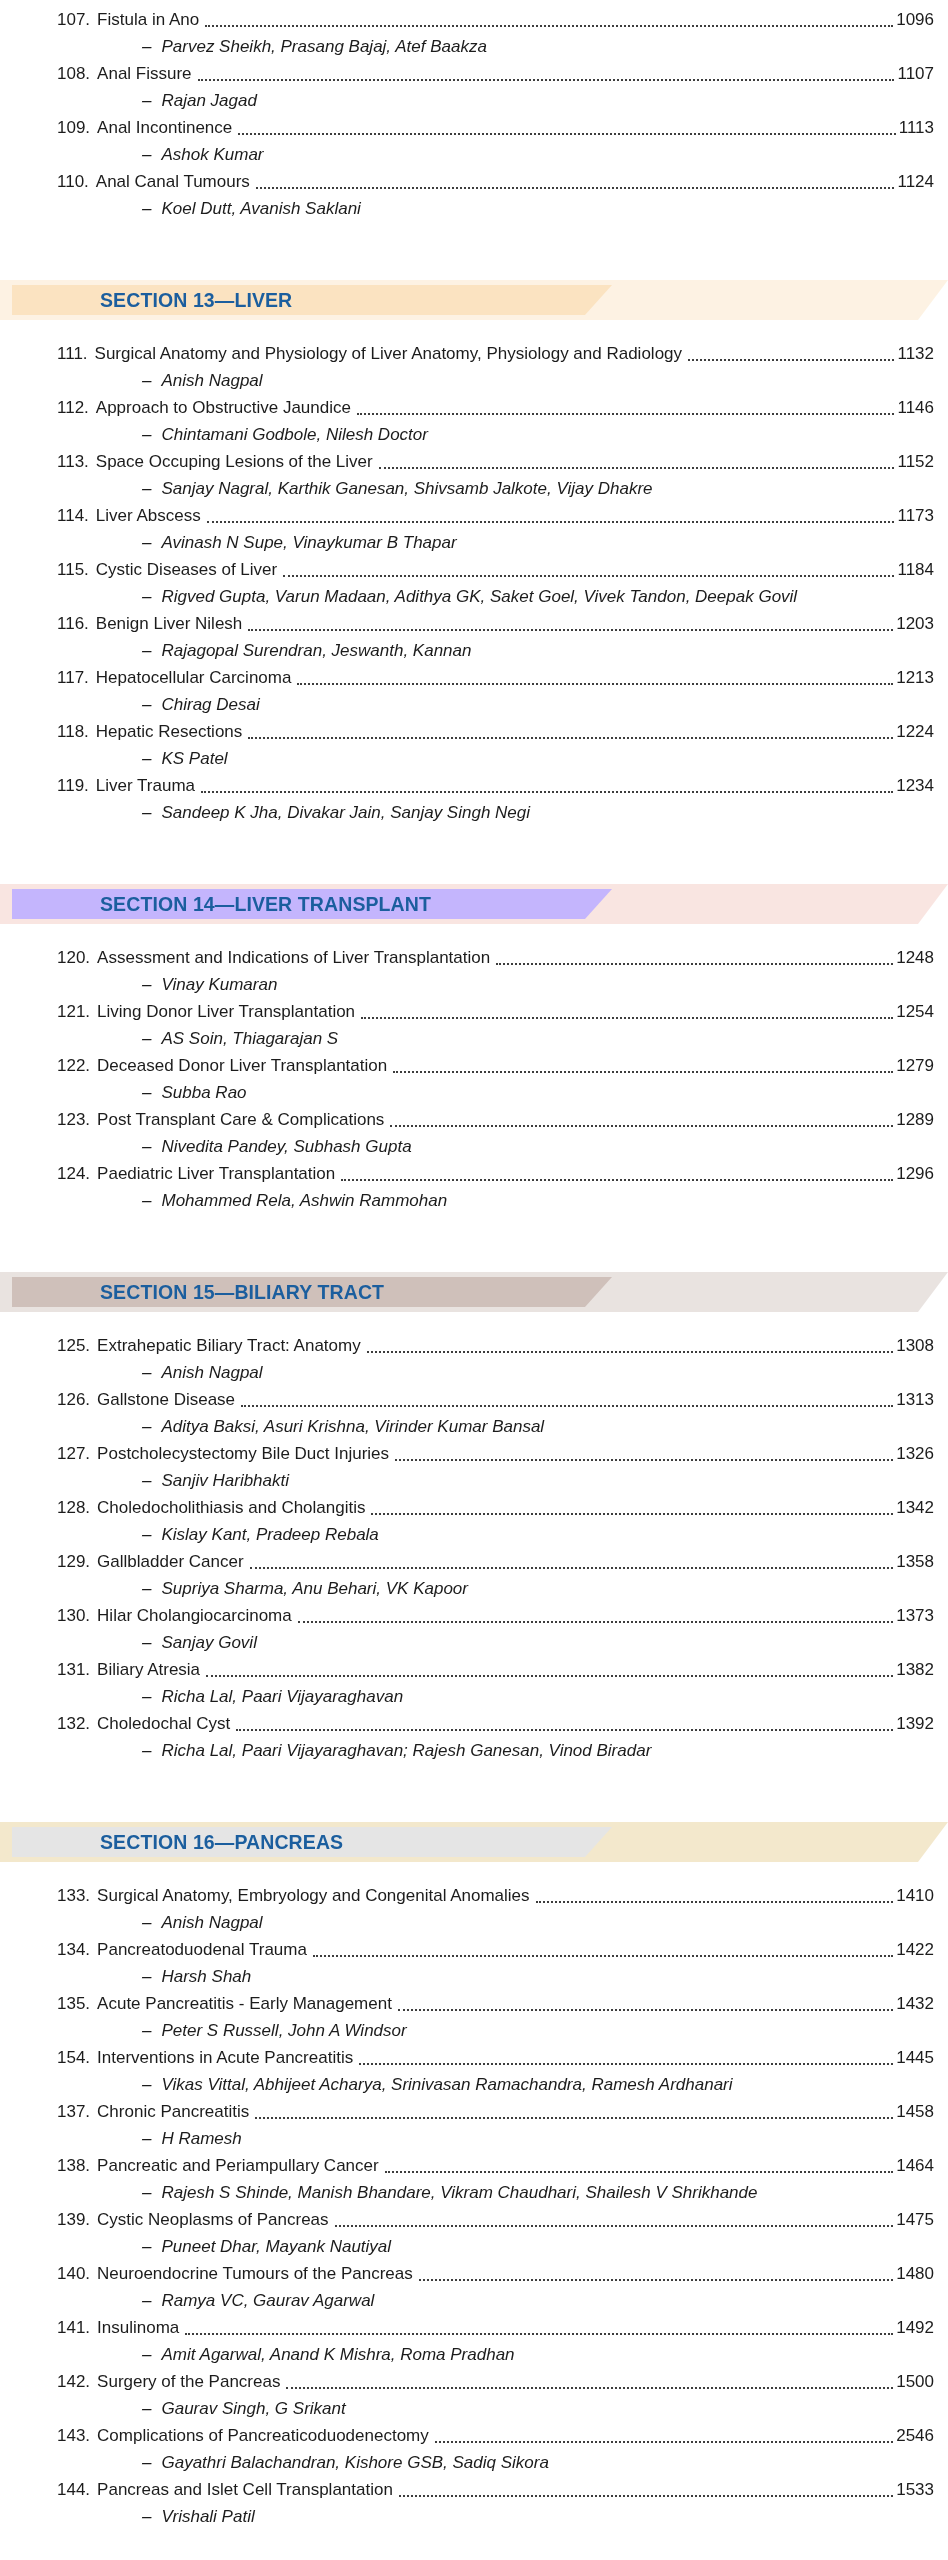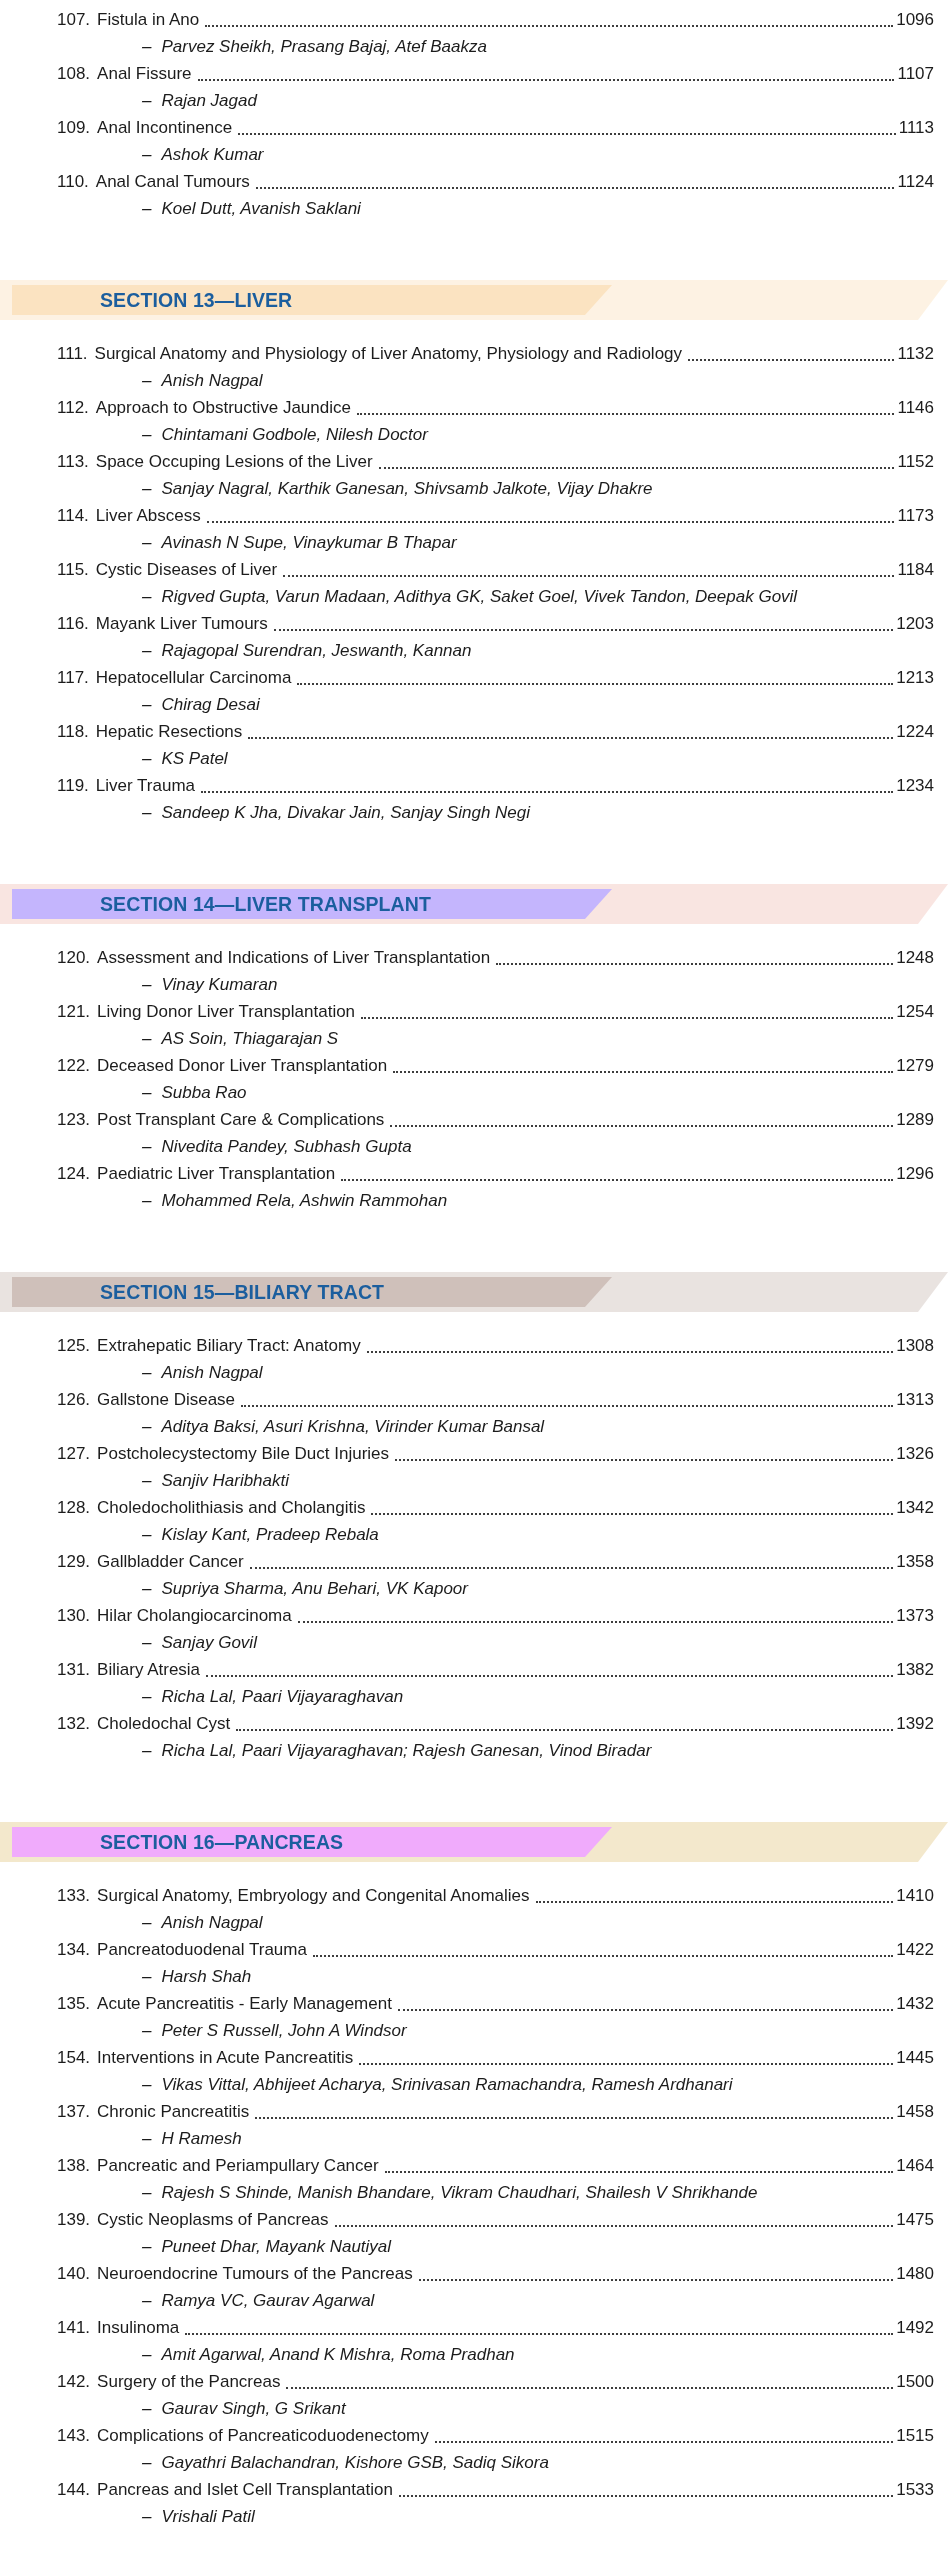--- a/index.html
+++ b/index.html
@@ -206,21 +206,21 @@
     </div>
     <div class="author-line">
       <span class="dash">–</span>
       <span class="authors">Rigved Gupta, Varun Madaan, Adithya GK, Saket Goel, Vivek Tandon, Deepak Govil</span>
     </div>
   </div>
 
   <div class="chapter">
     <div class="entry-line">
       <span class="num">116.</span>
-      <span class="title">Mayank Liver Tumours</span>
+      <span class="title">Benign Liver Nilesh</span>
       <span class="leader"></span>
       <span class="pagenum">1203</span>
     </div>
     <div class="author-line">
       <span class="dash">–</span>
       <span class="authors">Rajagopal Surendran, Jeswanth, Kannan</span>
     </div>
   </div>
 
   <div class="chapter">
@@ -449,21 +449,21 @@
       <span class="dash">–</span>
       <span class="authors">Richa Lal, Paari Vijayaraghavan; Rajesh Ganesan, Vinod Biradar</span>
     </div>
   </div>
 </div>
   </div>
 
   <div class="section-block">
     <div class="banner-wrap">
       <div class="banner-light" style="background: rgb(228, 204, 141);"></div>
-      <div class="banner" style="background: #f0abfc;">
+      <div class="banner" style="background: #e5e5e5;">
         <span class="banner-label">SECTION 16—PANCREAS</span>
       </div>
     </div>
     <div class="chapters">
   <div class="chapter">
     <div class="entry-line">
       <span class="num">133.</span>
       <span class="title">Surgical Anatomy, Embryology and Congenital Anomalies</span>
       <span class="leader"></span>
       <span class="pagenum">1410</span>
@@ -589,21 +589,21 @@
       <span class="dash">–</span>
       <span class="authors">Gaurav Singh, G Srikant</span>
     </div>
   </div>
 
   <div class="chapter">
     <div class="entry-line">
       <span class="num">143.</span>
       <span class="title">Complications of Pancreaticoduodenectomy</span>
       <span class="leader"></span>
-      <span class="pagenum">1515</span>
+      <span class="pagenum">2546</span>
     </div>
     <div class="author-line">
       <span class="dash">–</span>
       <span class="authors">Gayathri Balachandran, Kishore GSB, Sadiq Sikora</span>
     </div>
   </div>
 
   <div class="chapter">
     <div class="entry-line">
       <span class="num">144.</span>

